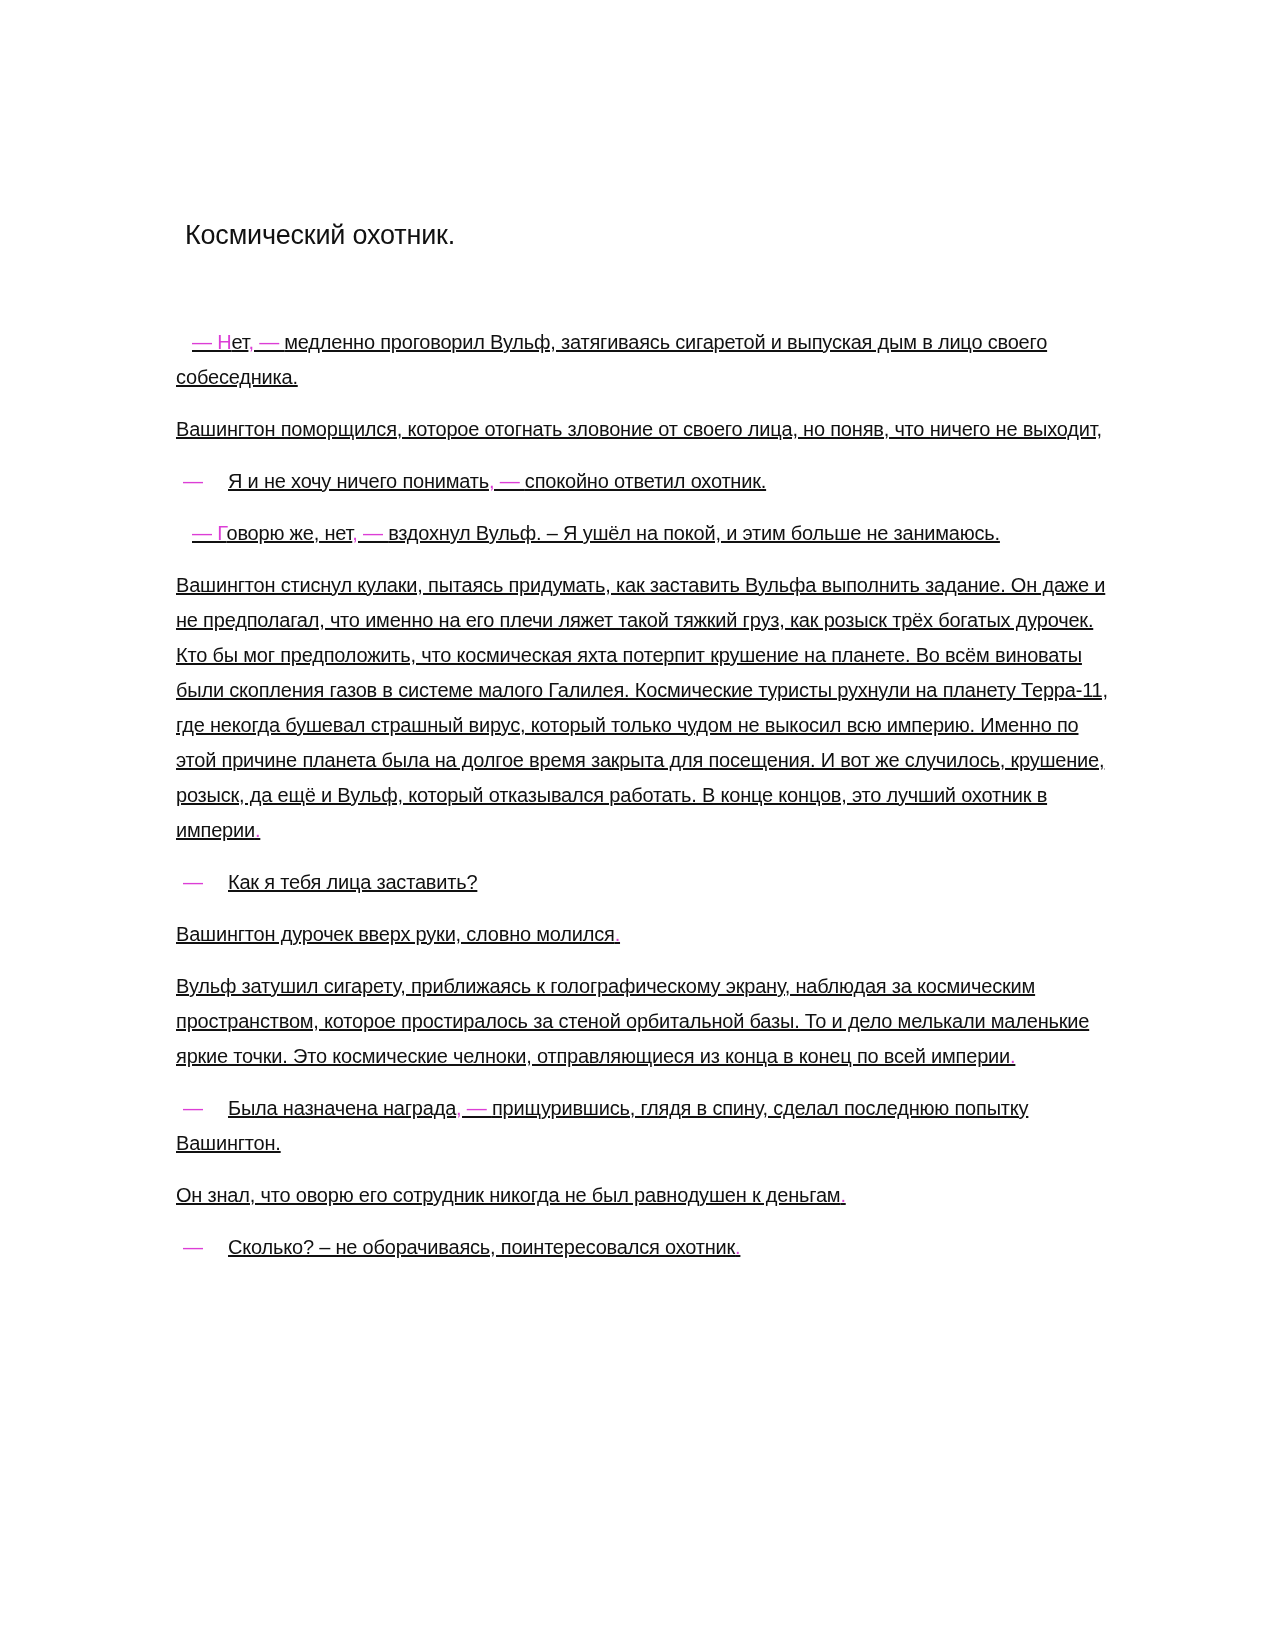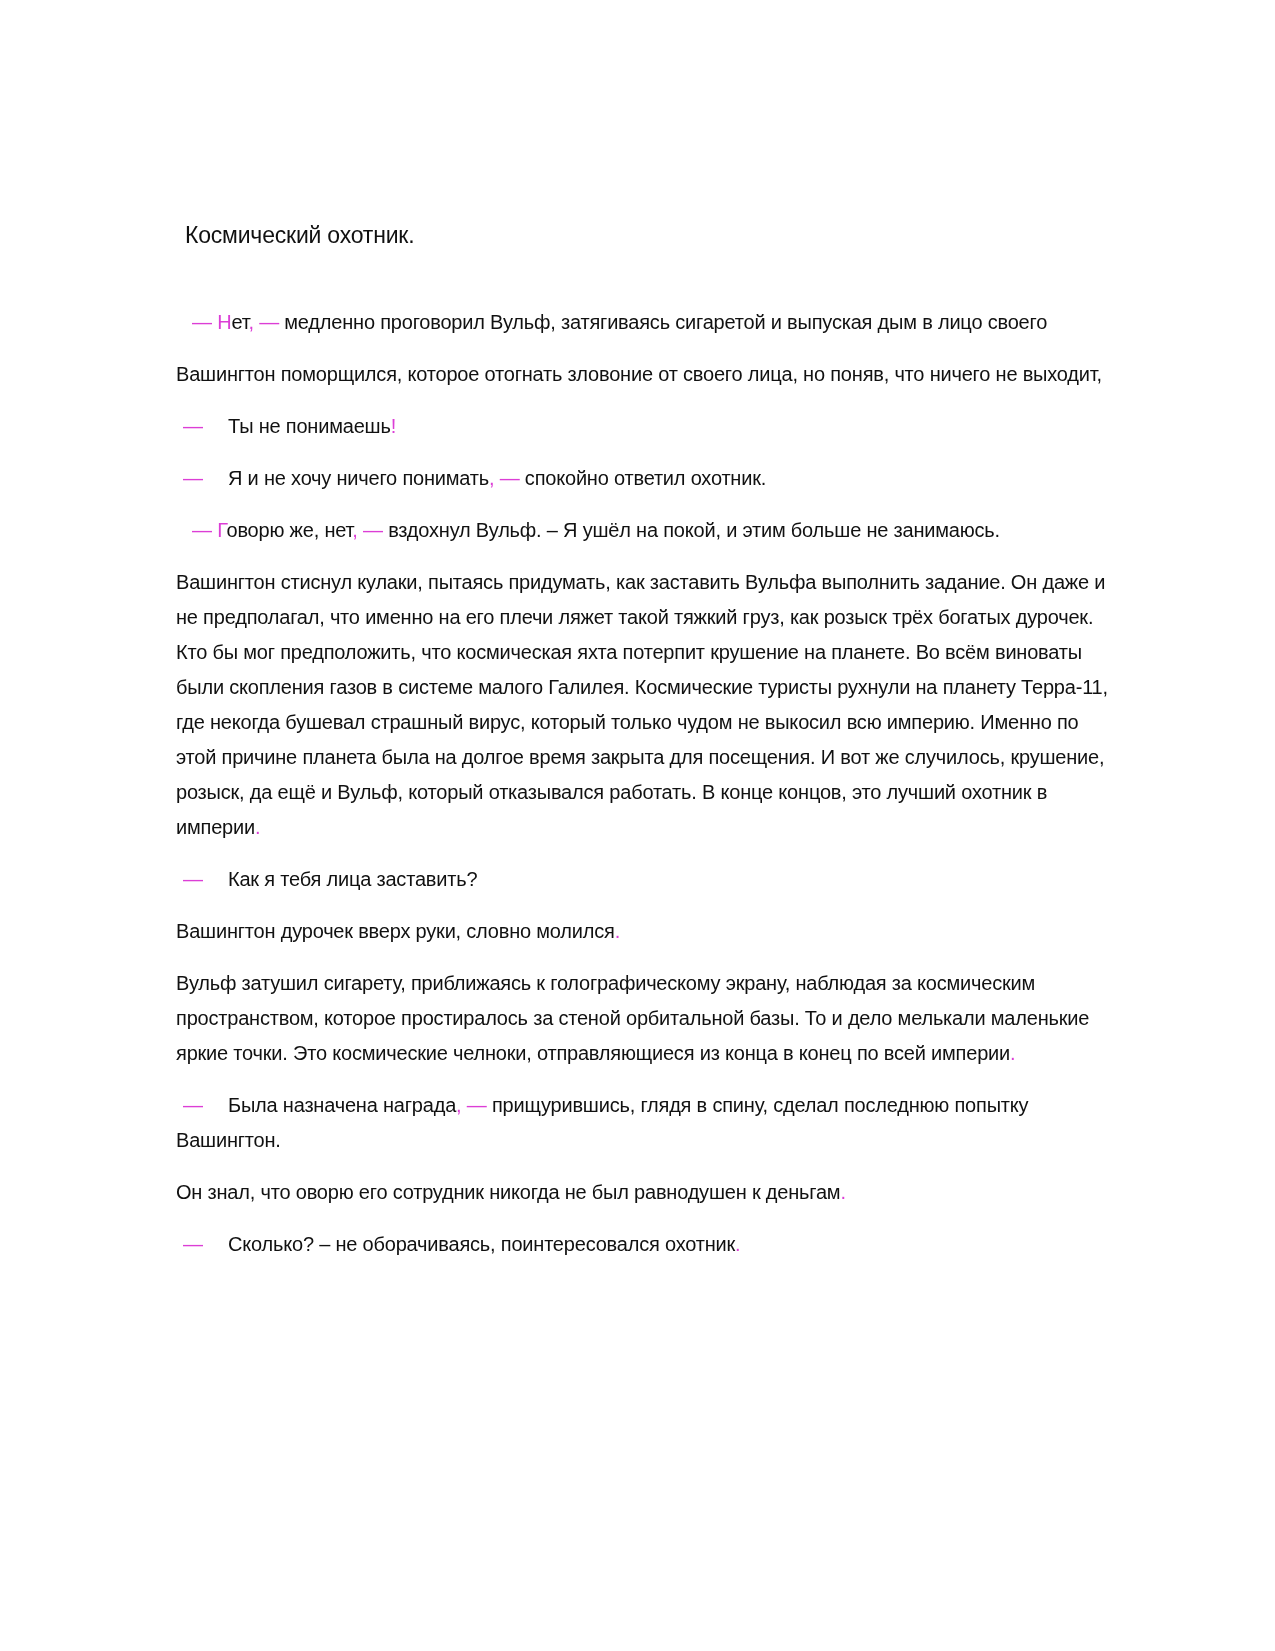--- a/index.html
+++ b/index.html
@@ -13,58 +13,57 @@
   .page {
     position: relative;
     width: 1275px;
     height: 1651px;
     background: var(--page-bg, #ffffff);
     overflow: hidden;
     box-sizing: border-box;
     padding: 218px 96px 0 176px;
   }
   .doc-title {
-    font-size: 23px;
+    font-size: 27px;
     line-height: 35px;
     height: 35px;
     padding-left: 9px;
     white-space: pre;
-    margin: 0 0 52px 0;
+    margin: 0 0 72px 0;
     letter-spacing: -0.2px;
   }
   .para { margin: 0 0 17px 0; }
   .line {
     height: 35px;
     line-height: 35px;
     font-size: 20px;
     white-space: pre;
     letter-spacing: -0.2px;
+    text-decoration: underline;
   }
   .line.indent { padding-left: 16px; }
   .pink { color: var(--pink, #DC3ED6); }
   .dashtab {
     display: inline-block;
     width: 45px;
     margin-left: 7px;
   }
 </style>
 </head>
 <body>
 
 <div class="page">
   <div class="doc-title">Космический охотник.</div>
   <div id="doc-body">
       <div class="para">
         <div class="line indent"><span class="pink">— Н</span><span>ет</span><span class="pink">, — </span><span>медленно проговорил Вульф, затягиваясь сигаретой и выпуская дым в лицо своего</span></div>
+        <div class="line"><span>собеседника.</span></div>
       </div>
       <div class="para">
         <div class="line"><span>Вашингтон поморщился, которое отогнать зловоние от своего лица, но поняв, что ничего не выходит,</span></div>
-      </div>
-      <div class="para">
-        <div class="line"><span class="dashtab pink">—</span><span>Ты не понимаешь</span><span class="pink">!</span></div>
       </div>
       <div class="para">
         <div class="line"><span class="dashtab pink">—</span><span>Я и не хочу ничего понимать</span><span class="pink">, — </span><span>спокойно ответил охотник.</span></div>
       </div>
       <div class="para">
         <div class="line indent"><span class="pink">— Г</span><span>оворю же, нет</span><span class="pink">, — </span><span>вздохнул Вульф. – Я ушёл на покой, и этим больше не занимаюсь.</span></div>
       </div>
       <div class="para">
         <div class="line"><span>Вашингтон стиснул кулаки, пытаясь придумать, как заставить Вульфа выполнить задание. Он даже и</span></div>
         <div class="line"><span>не предполагал, что именно на его плечи ляжет такой тяжкий груз, как розыск трёх богатых дурочек.</span></div>

